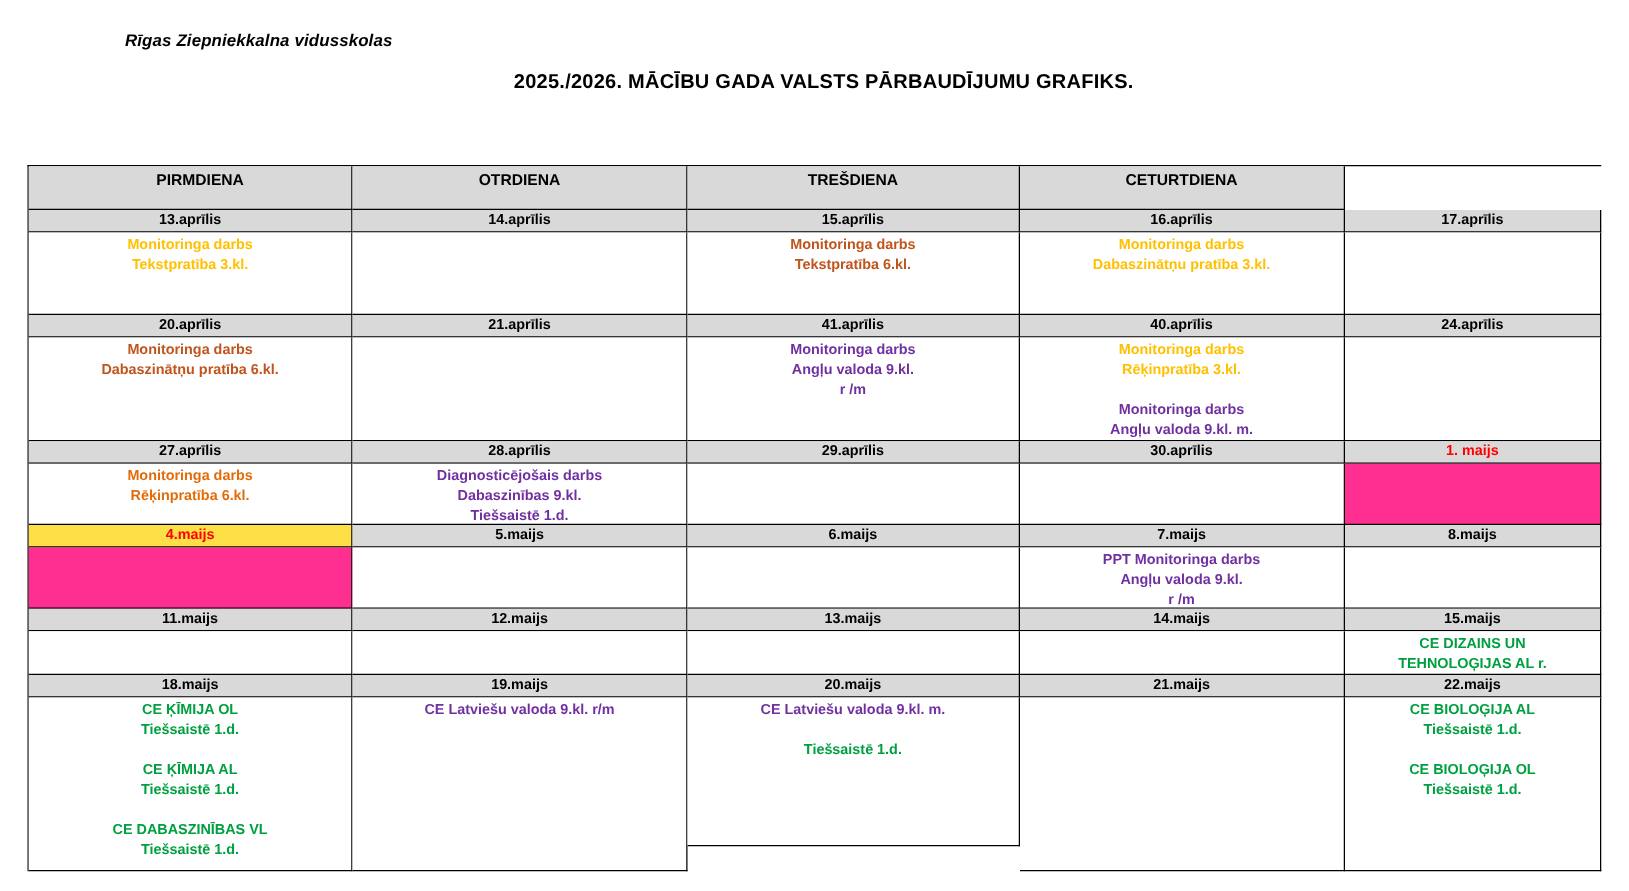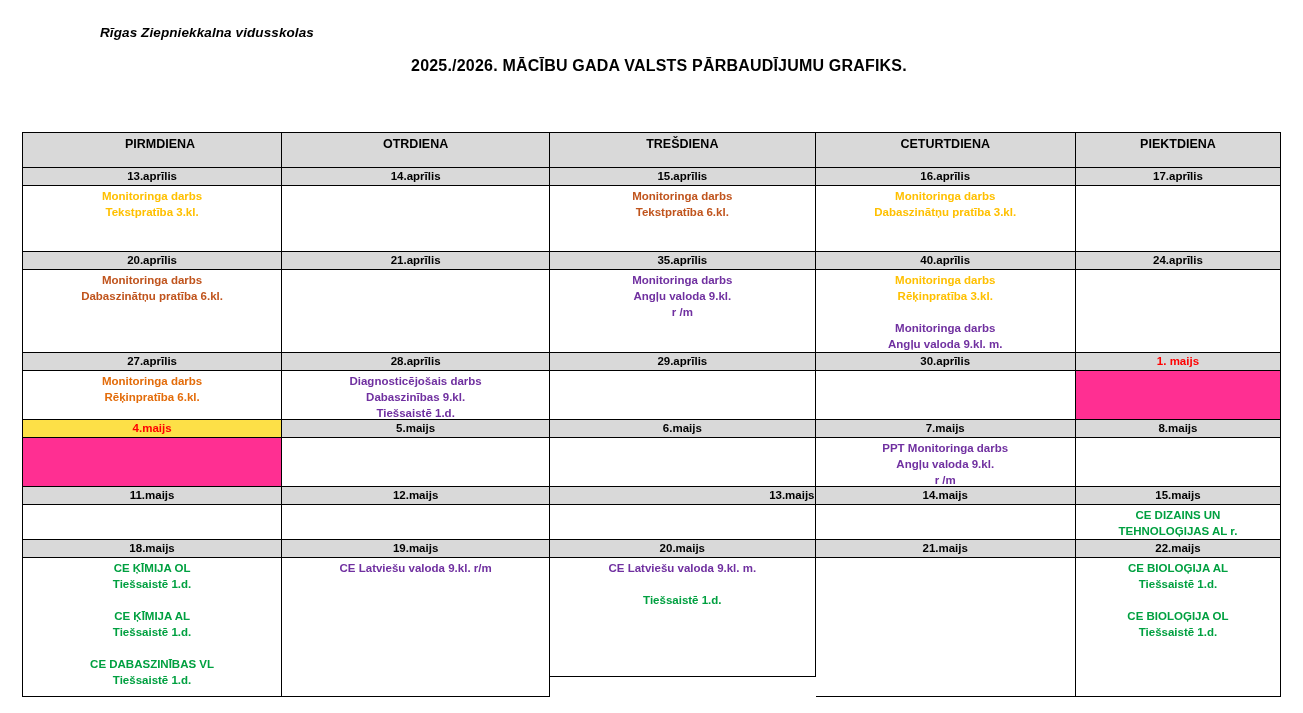--- a/index.html
+++ b/index.html
@@ -42,21 +42,20 @@
 
 <div class="page">
   <div class="school-name">Rīgas Ziepniekkalna vidusskolas</div>
   <div class="doc-title">2025./2026. MĀCĪBU GADA VALSTS PĀRBAUDĪJUMU GRAFIKS.</div>
   <div class="schedule" id="schedule">
       <div class="row">
         <div class="cell head c0" style="background: rgb(217, 217, 217); padding-left: 16px;">PIRMDIENA</div>
         <div class="cell head c1" style="background: rgb(217, 217, 217);">OTRDIENA</div>
         <div class="cell head c2" style="background: rgb(217, 217, 217);">TREŠDIENA</div>
         <div class="cell head c3" style="background: rgb(217, 217, 217);">CETURTDIENA</div>
-        <div class="cell head c4" style="background: rgb(217, 217, 217);">PIEKTDIENA</div>
       </div>
       <div class="row">
         <div class="cell date c0" style="background: rgb(217, 217, 217);">13.aprīlis</div>
         <div class="cell date c1" style="background: rgb(217, 217, 217);">14.aprīlis</div>
         <div class="cell date c2" style="background: rgb(217, 217, 217);">15.aprīlis</div>
         <div class="cell date c3" style="background: rgb(217, 217, 217);">16.aprīlis</div>
         <div class="cell date c4" style="background: rgb(217, 217, 217);">17.aprīlis</div>
       </div>
       <div class="row" style="height: 66px;">
         <div class="cell content c0" style="height: 66px;">
@@ -76,21 +75,21 @@
           <div class="block" style="color: rgb(255, 192, 0);">
             <div class="">Monitoringa darbs</div>
             <div class="">Dabaszinātņu pratība 3.kl.</div>
           </div>
         </div>
         <div class="cell content c4" style="height: 66px;"></div>
       </div>
       <div class="row">
         <div class="cell date c0" style="background: rgb(217, 217, 217);">20.aprīlis</div>
         <div class="cell date c1" style="background: rgb(217, 217, 217);">21.aprīlis</div>
-        <div class="cell date c2" style="background: rgb(217, 217, 217);">35.aprīlis</div>
+        <div class="cell date c2" style="background: rgb(217, 217, 217);">41.aprīlis</div>
         <div class="cell date c3" style="background: rgb(217, 217, 217);">40.aprīlis</div>
         <div class="cell date c4" style="background: rgb(217, 217, 217);">24.aprīlis</div>
       </div>
       <div class="row" style="height: 83px;">
         <div class="cell content c0" style="height: 83px;">
           <div class="block" style="color: rgb(192, 84, 29);">
             <div class="">Monitoringa darbs</div>
             <div class="">Dabaszinātņu pratība 6.kl.</div>
           </div>
         </div>
@@ -156,21 +155,21 @@
             <div class="">PPT Monitoringa darbs</div>
             <div class="">Angļu valoda 9.kl.</div>
             <div class="">r /m</div>
           </div>
         </div>
         <div class="cell content c4" style="height: 49px;"></div>
       </div>
       <div class="row">
         <div class="cell date c0" style="background: rgb(217, 217, 217);">11.maijs</div>
         <div class="cell date c1" style="background: rgb(217, 217, 217);">12.maijs</div>
-        <div class="cell date c2" style="background: rgb(217, 217, 217); text-align: right;">13.maijs</div>
+        <div class="cell date c2" style="background: rgb(217, 217, 217);">13.maijs</div>
         <div class="cell date c3" style="background: rgb(217, 217, 217);">14.maijs</div>
         <div class="cell date c4" style="background: rgb(217, 217, 217);">15.maijs</div>
       </div>
       <div class="row" style="height: 35px;">
         <div class="cell content c0" style="height: 35px;"></div>
         <div class="cell content c1" style="height: 35px;"></div>
         <div class="cell content c2" style="height: 35px;"></div>
         <div class="cell content c3" style="height: 35px;"></div>
         <div class="cell content c4" style="height: 35px;">
           <div class="block" style="color: rgb(0, 160, 64);">

